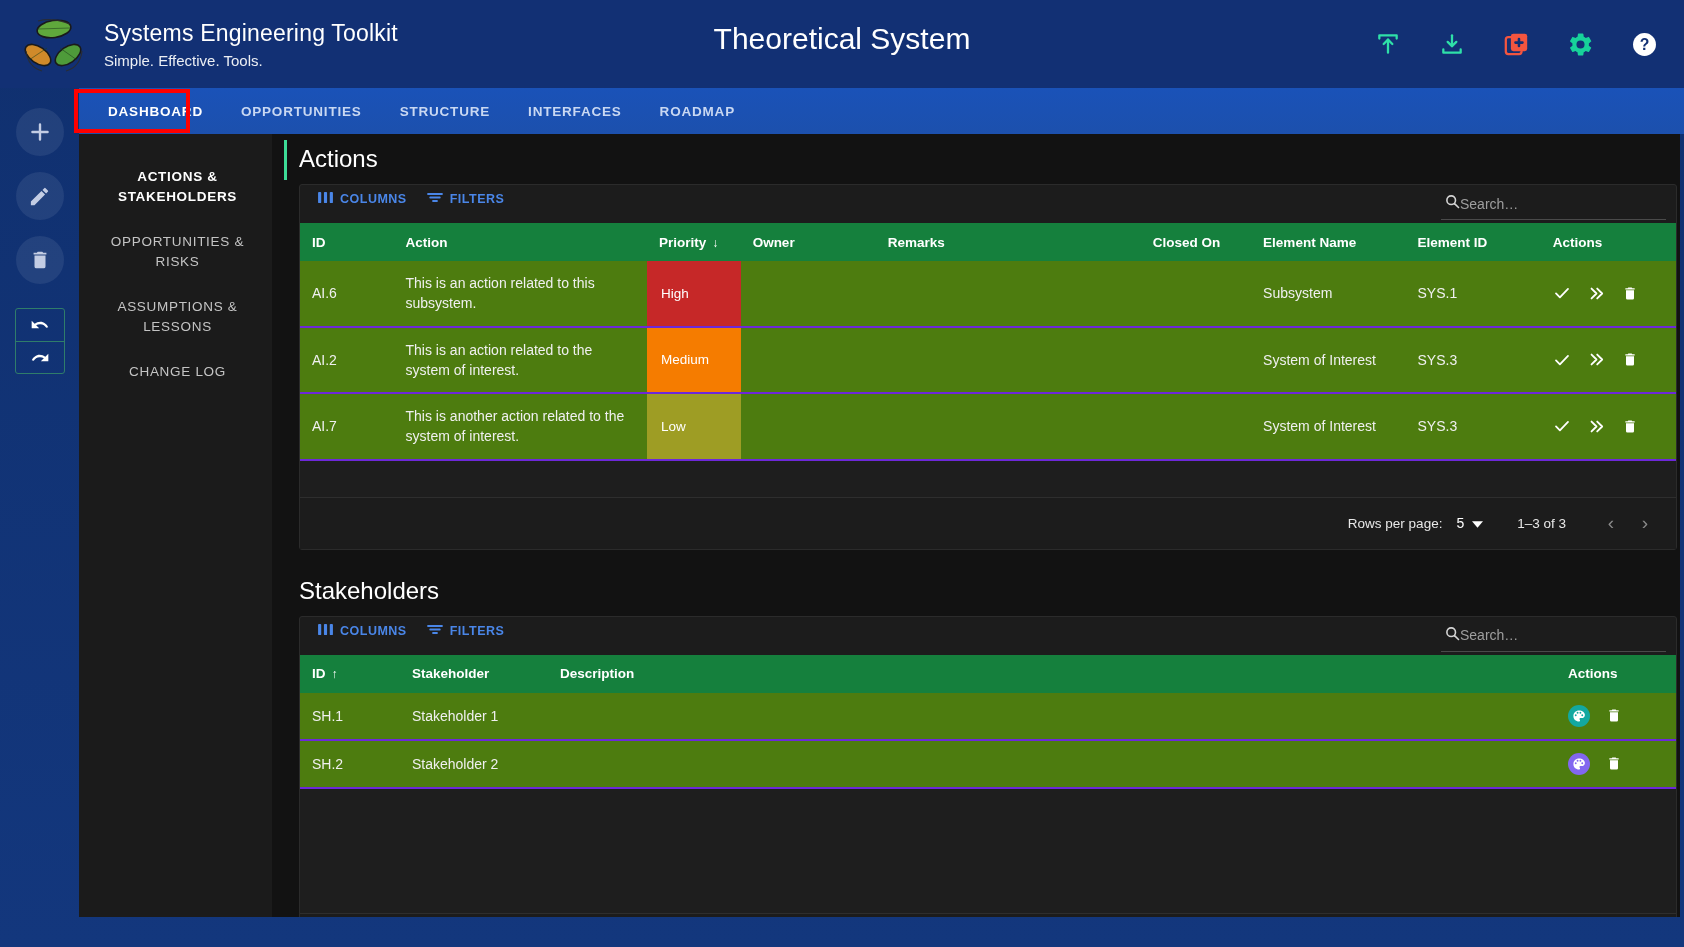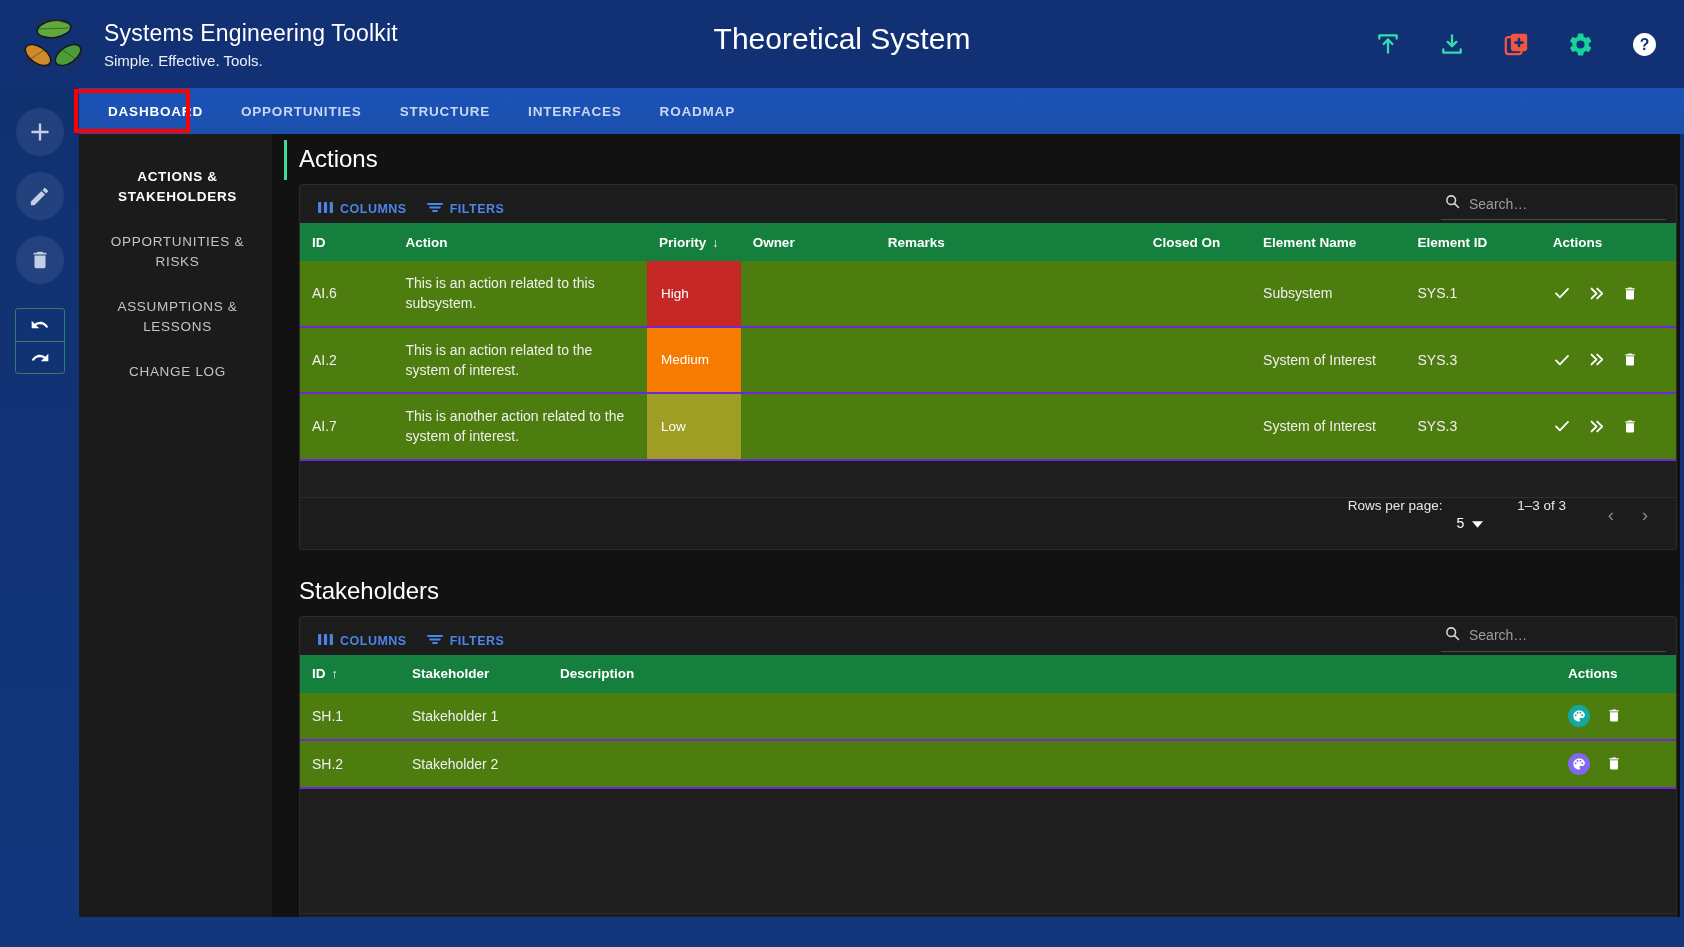--- a/index.html
+++ b/index.html
@@ -85,30 +85,30 @@
   }
   .section { padding:0 12px; }
   .sec-title-wrap { display:flex; align-items:stretch; height:40px; margin-top:6px; }
   .accent-bar { width:3px; background:#3ddc97; margin-right:12px; }
   .sec-title { color:#fff; font-size:24px; font-weight:400; line-height:38px; }
 
   .panel {
     margin:4px 0 0 15px; width:1378px;
     background:#1c1c1c; border:1px solid #2b2b2b; border-radius:3px;
   }
-  .toolbar { height:38px; display:flex; align-items:flex-end; padding:0 8px; position:relative; }
+  .toolbar { height:38px; display:flex; align-items:flex-start; padding:0 8px; position:relative; }
   .tbtn {
     display:flex; align-items:center; gap:7px; color:#4a86e8;
     font-size:12.5px; font-weight:700; letter-spacing:.5px;
     padding:6px 10px; cursor:pointer;
   }
   .searchbox {
     position:absolute; right:10px; bottom:3px; width:225px;
     border-bottom:1px solid #4a4a4a;
-    display:flex; align-items:center; gap:9px; padding:4px 2px 6px 4px; cursor:text;
+    display:flex; align-items:center; gap:0; padding:4px 2px 6px 4px; cursor:text;
   }
   .searchbox .ph { color:#9e9e9e; font-size:14px; }
 
   table { width:100%; border-collapse:collapse; table-layout:fixed; }
   thead tr { background:#15803d; height:38px; }
   thead th {
     color:#ffffff; font-size:13.5px; font-weight:700; text-align:left;
     padding:0 12px; white-space:nowrap;
   }
   thead th .sorticon { font-size:12px; margin-left:6px; }
@@ -118,21 +118,21 @@
     line-height:1.45;
   }
   td.prio { color:#fff; font-size:13.5px; padding-left:14px; vertical-align:middle; }
   .rowicons { display:flex; align-items:center; justify-content:flex-start; gap:17px; }
   .rowicons span { cursor:pointer; display:flex; align-items:center; }
 
   .filler { background:#1e1e1e; }
 
   .pagination {
     height:52px; border-top:1px solid #2e2e2e; background:#1c1c1c;
-    display:flex; justify-content:flex-end; gap:0; padding-right:14px;
+    display:flex; align-items:center; justify-content:flex-end; gap:0; padding-right:14px;
   }
   .pg-label { color:#e8e8e8; font-size:13.5px; margin-right:14px; }
   .pg-select { color:#ffffff; font-size:14px; display:flex; align-items:center; gap:8px; cursor:pointer; margin-right:34px;}
   .pg-range { color:#e8e8e8; font-size:13.5px; margin-right:28px; }
   .pg-arrow { width:34px; height:34px; display:flex; align-items:center; justify-content:center; color:#8a8a8a; font-size:19px; cursor:pointer; }
 
   .sh-palette {
     width:22px; height:22px; border-radius:50%;
     display:flex; align-items:center; justify-content:center;
   }

